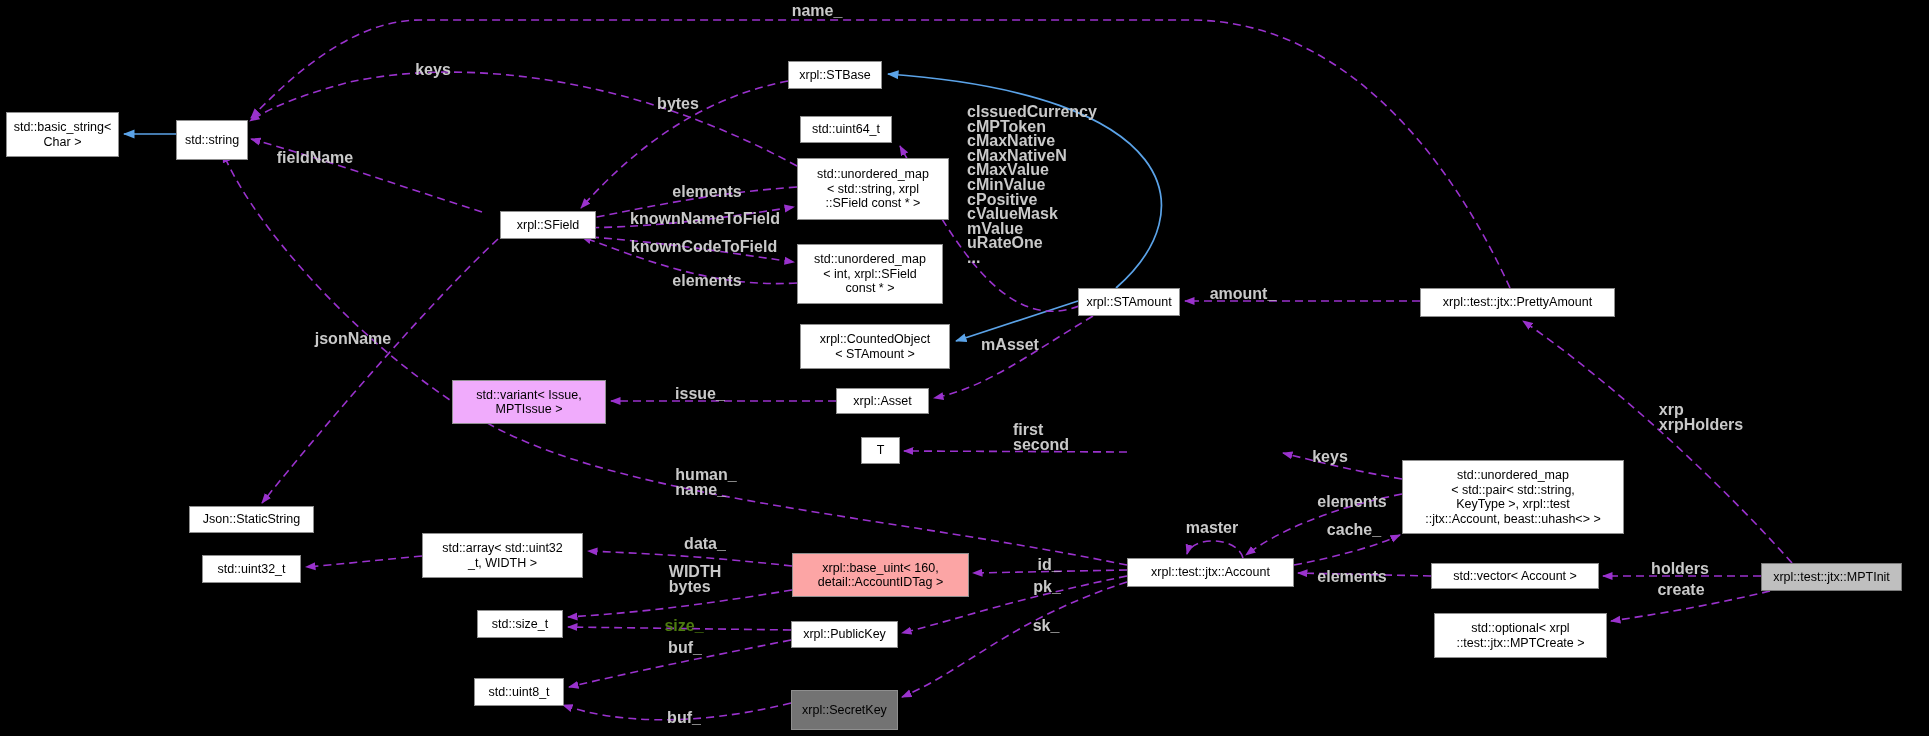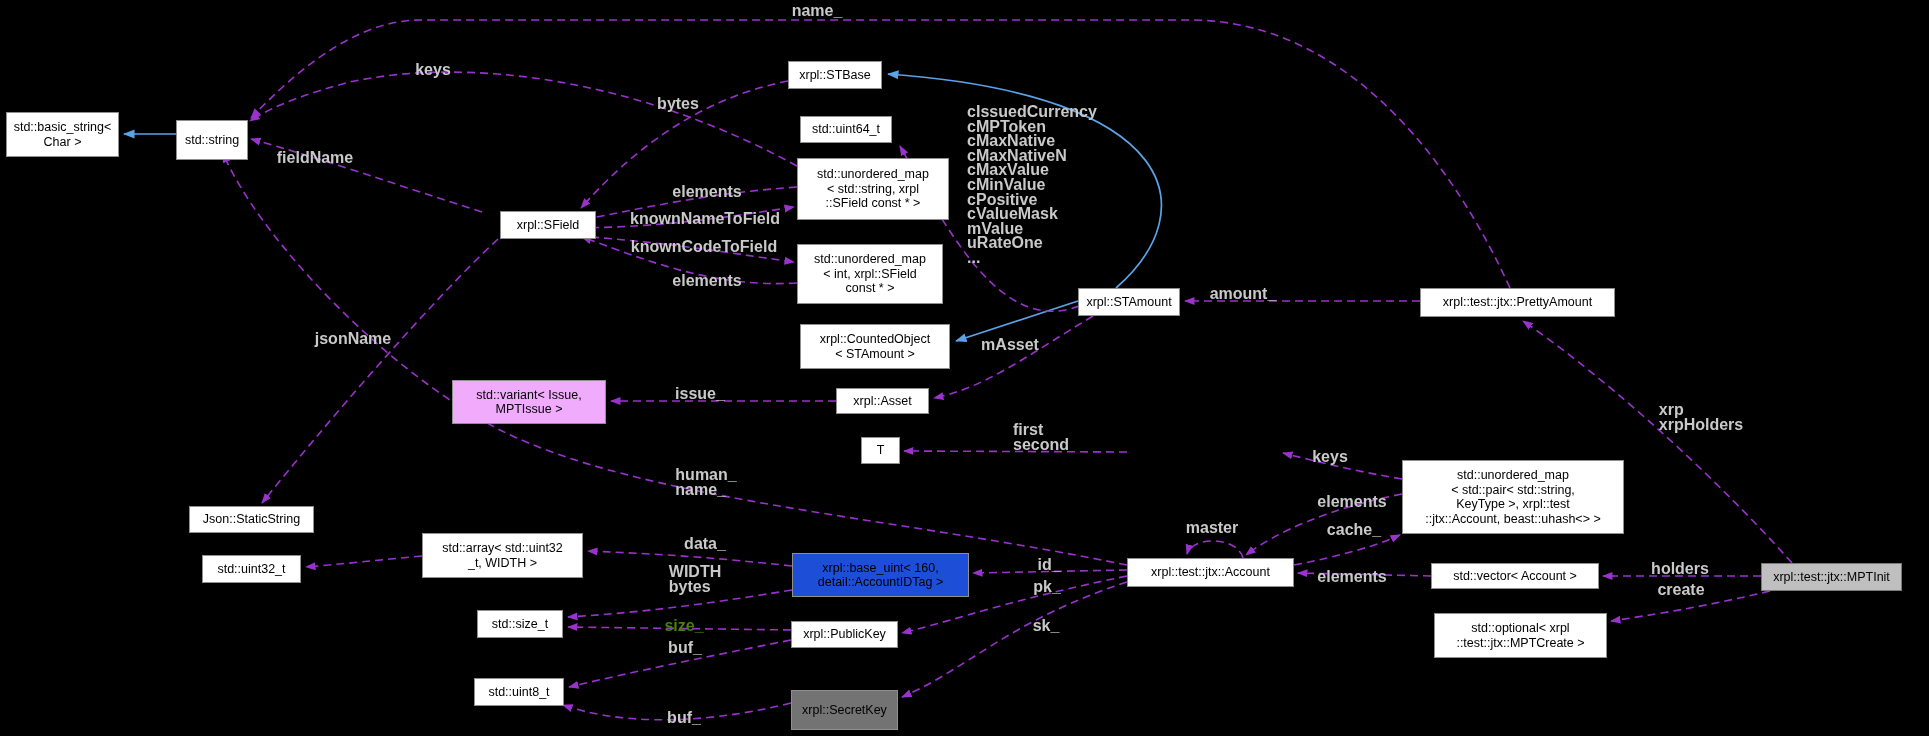--- a/index.html
+++ b/index.html
@@ -150,21 +150,21 @@
     <div class="node" style="left: 189px; top: 506px; width: 125px; height: 27px; background: rgb(255, 255, 255); border-color: rgb(143, 143, 143);">
       <div>Json::StaticString</div>
     </div>
     <div class="node" style="left: 202px; top: 555px; width: 99px; height: 28px; background: rgb(255, 255, 255); border-color: rgb(143, 143, 143);">
       <div>std::uint32_t</div>
     </div>
     <div class="node" style="left: 422px; top: 533px; width: 161px; height: 45px; background: rgb(255, 255, 255); border-color: rgb(143, 143, 143);">
       <div>std::array&lt; std::uint32</div>
       <div>_t, WIDTH &gt;</div>
     </div>
-    <div class="node" style="left: 792px; top: 553px; width: 177px; height: 44px; background: #1d4ed8; border-color: rgb(143, 143, 143);">
+    <div class="node" style="left: 792px; top: 553px; width: 177px; height: 44px; background: #fca5a5; border-color: rgb(143, 143, 143);">
       <div>xrpl::base_uint&lt; 160,</div>
       <div>detail::AccountIDTag &gt;</div>
     </div>
     <div class="node" style="left: 1127px; top: 558px; width: 167px; height: 29px; background: rgb(255, 255, 255); border-color: rgb(143, 143, 143);">
       <div>xrpl::test::jtx::Account</div>
     </div>
     <div class="node" style="left: 1431px; top: 563px; width: 168px; height: 26px; background: rgb(255, 255, 255); border-color: rgb(143, 143, 143);">
       <div>std::vector&lt; Account &gt;</div>
     </div>
     <div class="node main" style="left: 1761px; top: 563px; width: 141px; height: 28px; background: rgb(191, 191, 191);">

